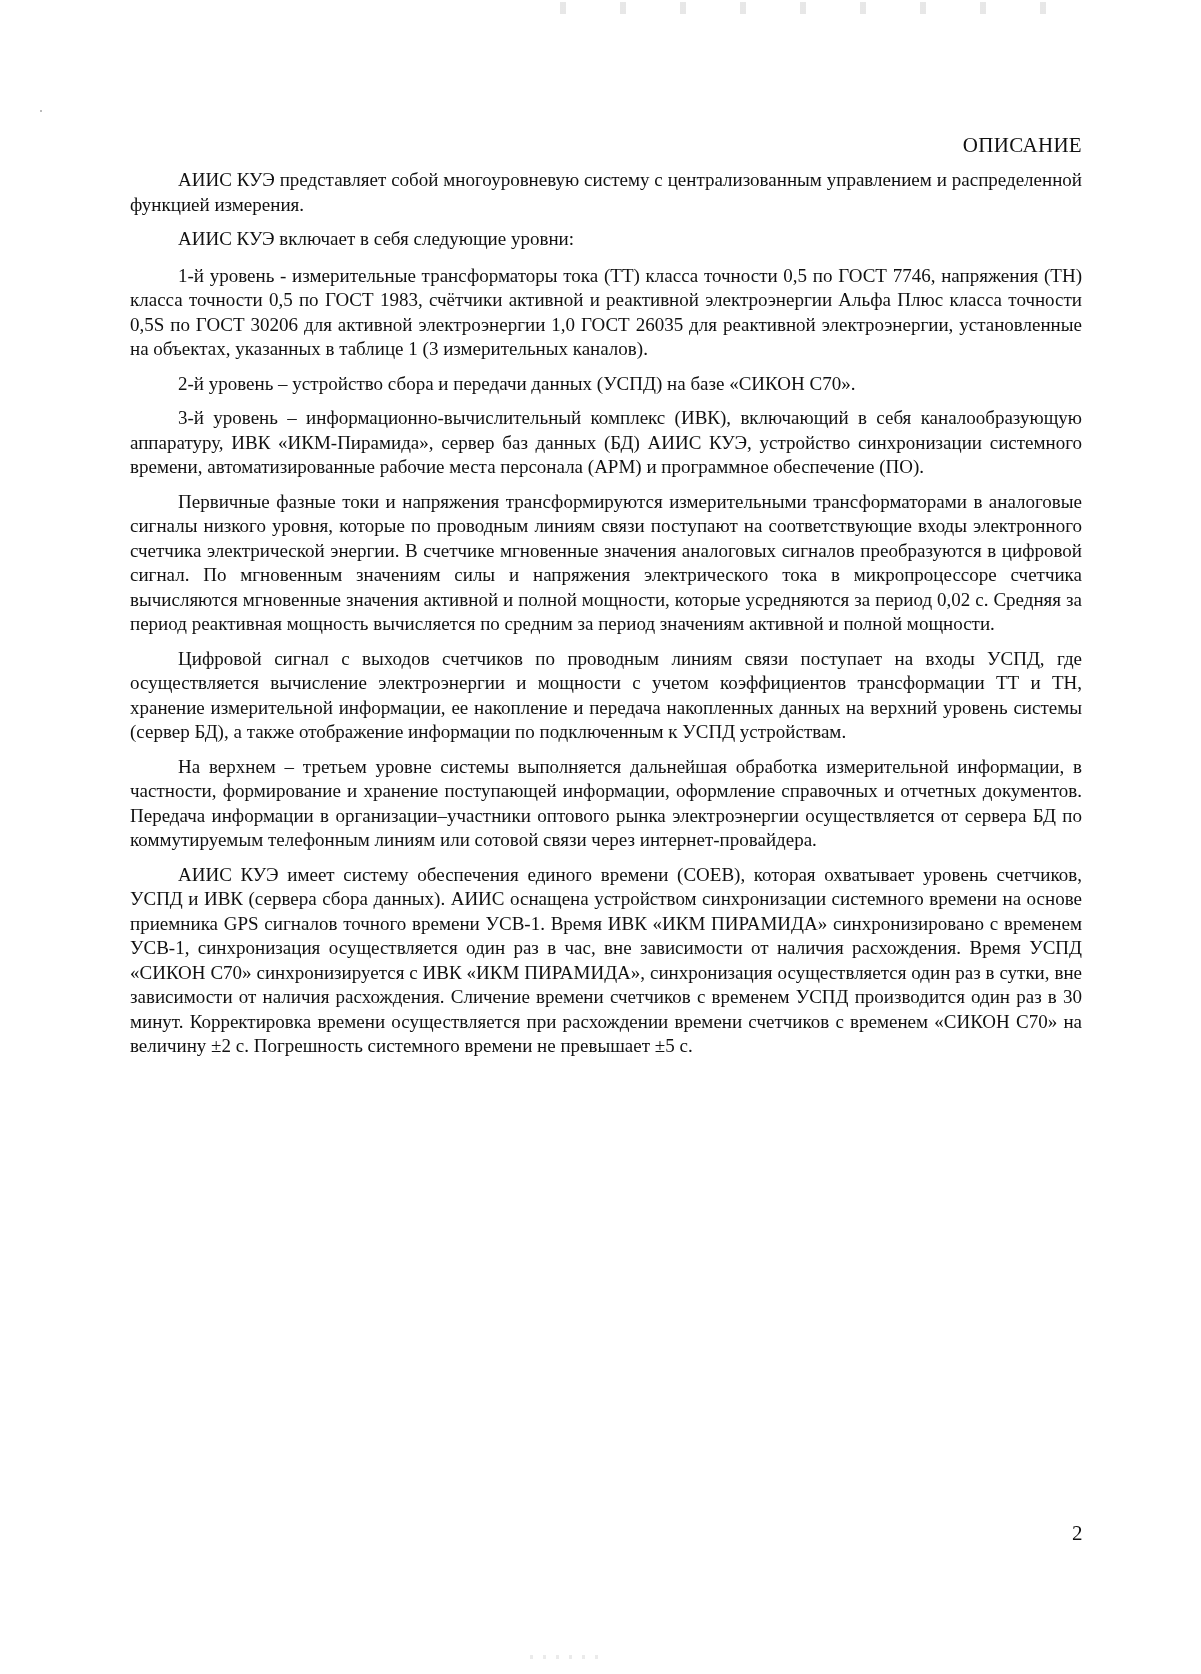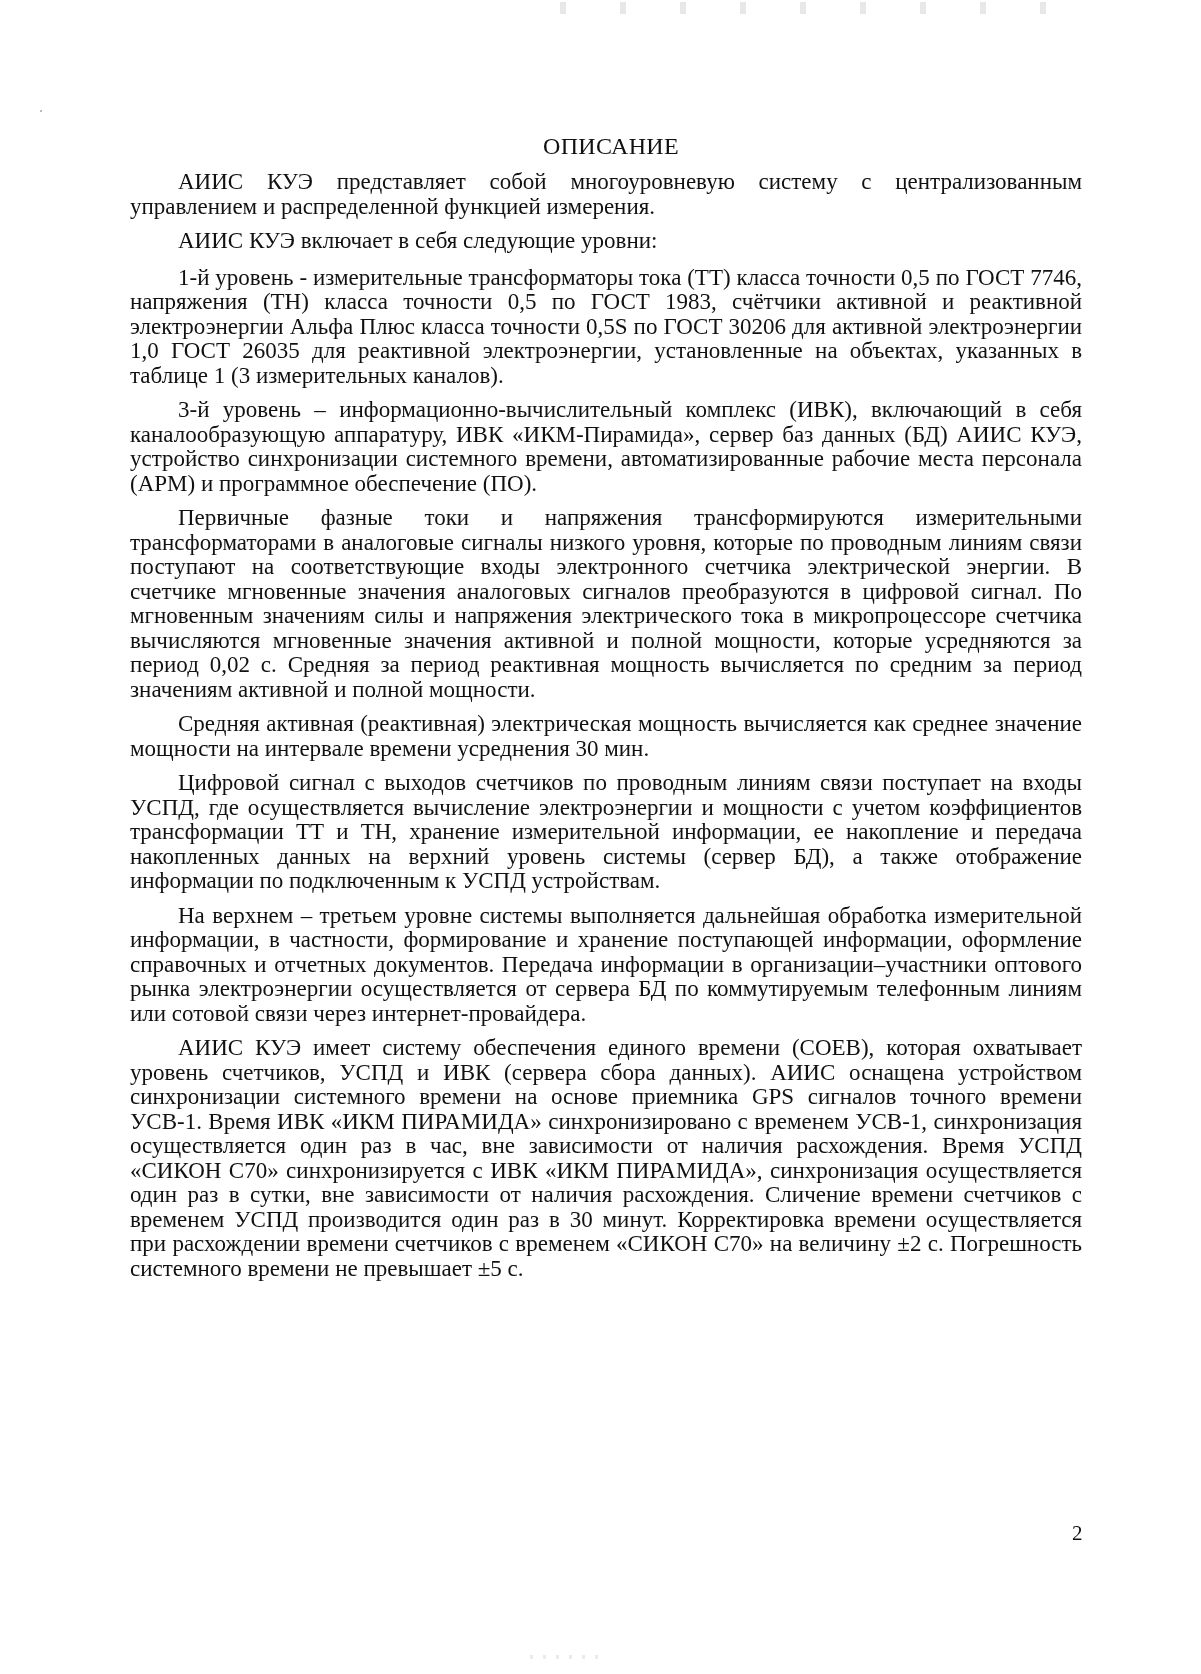--- a/index.html
+++ b/index.html
@@ -33,28 +33,28 @@
       height: 2px;
       background: #bbb;
     }
     .page {
       position: absolute;
       left: 130px;
       top: 133px;
       width: 952px;
     }
     .title {
-      text-align: center;
-      font-size: 24px;
+      text-align: right;
+      font-size: 21px;
       letter-spacing: 0.3px;
       margin: 0 0 10px 0;
       padding-left: 10px;
     }
     .para {
-      font-size: 23px;
+      font-size: 19px;
       line-height: 24.5px;
       text-align: justify;
       text-indent: 48px;
       margin: 0 0 10px 0;
     }
     .para.tight {
       margin-bottom: 12px;
     }
     .page-number {
       position: absolute;
@@ -77,22 +77,22 @@
 
 <div class="scan-marks"></div>
 <div class="scan-dot"></div>
 
 <div class="page">
   <div class="title">ОПИСАНИЕ</div>
 
   <p class="para">АИИС КУЭ представляет собой многоуровневую систему с централизованным управлением и распределенной функцией измерения.</p>
   <p class="para tight">АИИС КУЭ включает в себя следующие уровни:</p>
   <p class="para">1-й уровень - измерительные трансформаторы тока (ТТ) класса точности  0,5 по ГОСТ 7746, напряжения (ТН) класса точности 0,5 по ГОСТ 1983, счётчики активной и реактивной электроэнергии Альфа Плюс  класса точности 0,5S по ГОСТ 30206 для активной электроэнергии 1,0 ГОСТ 26035 для реактивной электроэнергии, установленные на объектах, указанных в таблице 1 (3 измерительных каналов).</p>
+  <p class="para">2-й уровень – устройство сбора и передачи данных (УСПД) на базе «СИКОН С70».</p>
   <p class="para">3-й уровень – информационно-вычислительный комплекс (ИВК), включающий в себя каналообразующую аппаратуру, ИВК «ИКМ-Пирамида», сервер баз данных (БД) АИИС КУЭ, устройство синхронизации системного времени, автоматизированные рабочие места персонала (АРМ) и программное обеспечение (ПО).</p>
   <p class="para">Первичные фазные токи и напряжения трансформируются измерительными трансформаторами в аналоговые сигналы низкого уровня, которые по проводным линиям связи поступают на соответствующие входы электронного счетчика электрической энергии. В счетчике мгновенные значения аналоговых сигналов преобразуются в цифровой сигнал. По мгновенным значениям силы и напряжения электрического тока в микропроцессоре счетчика вычисляются мгновенные значения активной и полной мощности, которые усредняются за период 0,02 с. Средняя за период реактивная мощность вычисляется по средним за период значениям активной и полной мощности.</p>
-  <p class="para">Средняя активная (реактивная) электрическая мощность вычисляется как среднее значение мощности на интервале времени усреднения 30 мин.</p>
   <p class="para">Цифровой сигнал с выходов счетчиков по проводным линиям связи поступает на входы УСПД, где осуществляется вычисление электроэнергии и мощности с учетом коэффициентов трансформации ТТ и ТН, хранение измерительной информации, ее накопление и передача накопленных данных на верхний уровень системы (сервер БД), а также отображение информации по подключенным к УСПД устройствам.</p>
   <p class="para">На верхнем – третьем уровне системы выполняется дальнейшая обработка измерительной информации, в частности, формирование и хранение поступающей информации, оформление справочных и отчетных документов. Передача информации в организации–участники оптового рынка электроэнергии осуществляется от сервера БД по коммутируемым телефонным линиям или сотовой связи через интернет-провайдера.</p>
   <p class="para">АИИС КУЭ имеет систему обеспечения единого времени (СОЕВ), которая охватывает уровень счетчиков, УСПД и ИВК (сервера сбора данных). АИИС оснащена устройством синхронизации системного времени на основе приемника GPS сигналов точного времени УСВ-1. Время  ИВК «ИКМ ПИРАМИДА» синхронизировано с временем УСВ-1, синхронизация осуществляется один раз в час, вне зависимости от наличия расхождения. Время УСПД «СИКОН С70» синхронизируется с ИВК «ИКМ ПИРАМИДА», синхронизация осуществляется один раз в сутки, вне зависимости от наличия расхождения. Сличение времени счетчиков с временем УСПД производится один раз в 30 минут. Корректировка времени осуществляется при расхождении времени счетчиков с временем «СИКОН С70» на величину ±2 с. Погрешность системного времени не превышает ±5 с.</p>
 </div>
 
 <div class="page-number">2</div>
 <div class="bottom-marks"></div>
 
 </body></html>

